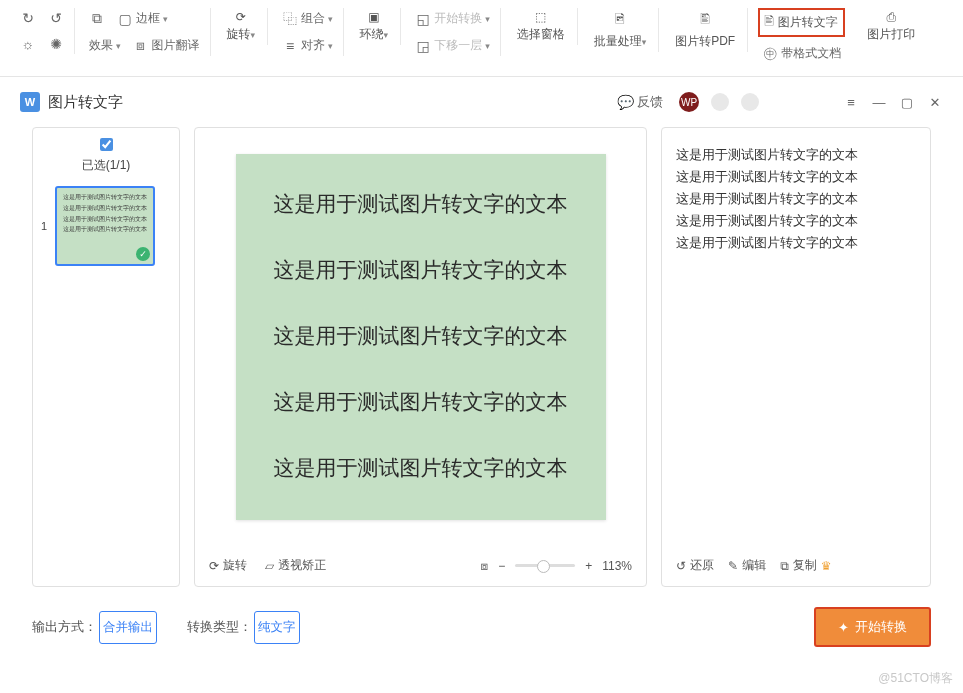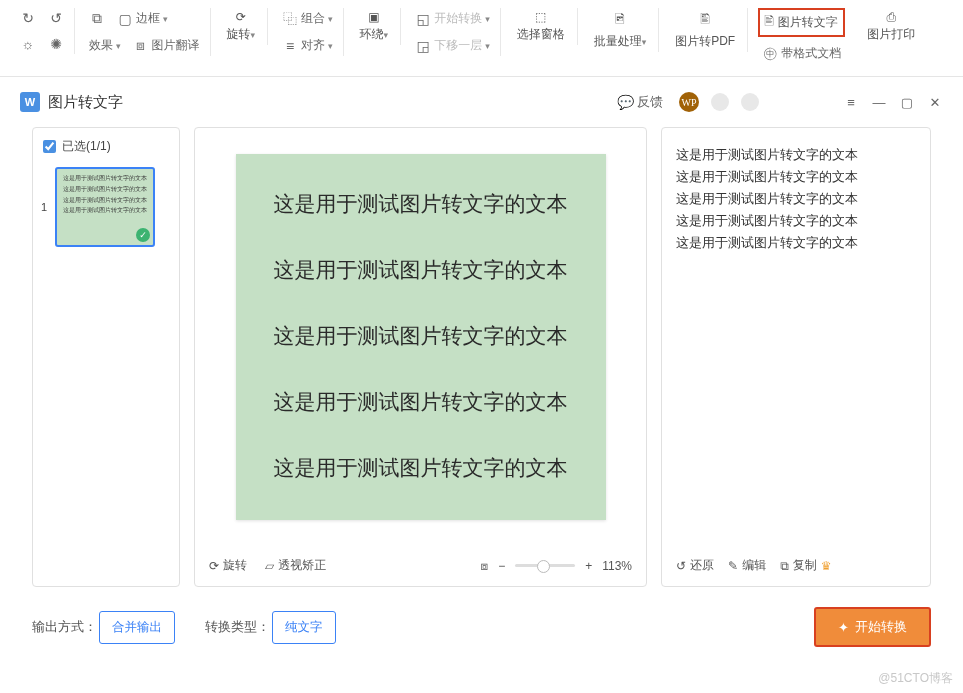--- a/index.html
+++ b/index.html
@@ -14,32 +14,32 @@
 .ribbon-btn .ico { width: 16px; height: 16px; display: inline-flex; align-items: center; justify-content: center; font-size: 14px; color: #666; }
 .ribbon-vert { display: flex; flex-direction: column; align-items: center; gap: 2px; padding: 2px 6px; }
 .highlight-box { border: 2px solid #d84020; padding: 2px 4px; }
 .caret { font-size: 9px; color: #888; }
 
 
 .titlebar { display: flex; align-items: center; padding: 14px 20px; justify-content: space-between; }
 .titlebar-left { display: flex; align-items: center; gap: 8px; font-size: 15px; color: #333; }
 .titlebar-left .logo-ico { width: 20px; height: 20px; background: #4a90e2; border-radius: 3px; display: flex; align-items: center; justify-content: center; color: #fff; font-size: 11px; font-weight: bold; }
 .titlebar-right { display: flex; align-items: center; gap: 12px; font-size: 13px; color: #555; }
-.avatar { width: 20px; height: 20px; border-radius: 50%; background: #a16207; color: #fff; display: flex; align-items: center; justify-content: center; font-size: 10px; font-family: Liberation Serif, serif; }
+.avatar { width: 20px; height: 20px; border-radius: 50%; background: #7f1d1d; color: #fff; display: flex; align-items: center; justify-content: center; font-size: 10px; }
 .avatar-grey { width: 18px; height: 18px; border-radius: 50%; background: #e8e8e8; }
 .win-btn { width: 16px; height: 16px; display: flex; align-items: center; justify-content: center; color: #666; cursor: pointer; font-size: 13px; }
 
 
 .workspace { display: flex; gap: 14px; padding: 0 32px; }
 .panel { border: 1px solid #e0e0e0; border-radius: 4px; background: #fff; display: flex; flex-direction: column; }
 .panel-left { width: 148px; height: 460px; }
 .panel-center { flex: 1; height: 460px; }
 .panel-right { width: 270px; height: 460px; }
 
-.panel-left-head { padding: 10px 10px 8px; font-size: 12px; color: #444; display: flex; align-items: center; gap: 6px; }
+.panel-left-head { padding: 10px 10px 8px; font-size: 12px; color: #444; display: flex; align-items: center; gap: 6px; flex-direction: column; }
 .panel-left-head input[type=checkbox] { width: 13px; height: 13px; accent-color: #4a90e2; }
 .thumb-row { display: flex; align-items: center; gap: 6px; padding: 4px 6px; }
 .thumb-num { font-size: 11px; color: #444; width: 10px; text-align: center; }
 .thumb { width: 100px; height: 80px; border: 2px solid #3b82f6; border-radius: 3px; background: #c5e0c5; padding: 4px; position: relative; }
 .thumb-line { font-size: 6px; color: #3a3a3a; line-height: 1.8; text-align: center; white-space: nowrap; overflow: hidden; }
 .thumb-check { position: absolute; bottom: 3px; right: 3px; width: 14px; height: 14px; border-radius: 50%; background: #3cb371; color: #fff; display: flex; align-items: center; justify-content: center; font-size: 9px; }
 .panel-left-foot { margin-top: auto; display: flex; justify-content: space-around; padding: 12px 8px; font-size: 12px; color: #555; }
 .panel-left-foot span { cursor: pointer; }
 
 .panel-center-body { flex: 1; display: flex; align-items: center; justify-content: center; padding: 16px; }
@@ -52,21 +52,21 @@
 .slider { width: 60px; height: 3px; background: #ddd; border-radius: 2px; position: relative; }
 .slider::after { content: ""; position: absolute; left: 22px; top: -4px; width: 11px; height: 11px; border-radius: 50%; background: #fff; border: 1px solid #bbb; }
 
 .panel-right-body { flex: 1; padding: 16px 14px; font-size: 13px; color: #333; line-height: 1.7; }
 .panel-right-foot { display: flex; align-items: center; gap: 14px; padding: 12px 14px; font-size: 12px; color: #555; }
 .crown { color: #f0a030; font-size: 12px; }
 
 
 .bottombar { display: flex; align-items: center; padding: 20px 32px 8px; font-size: 13px; color: #555; }
 .opt-label { margin-right: 2px; }
-.opt-btn { border: 1px solid #ccc; border-radius: 3px; padding: 7px 12px; cursor: pointer; font-size: 12.5px; color: #555; background: #fff; }
+.opt-btn { border: 1px solid #ccc; border-radius: 3px; padding: 7px 3px; cursor: pointer; font-size: 12.5px; color: #555; background: #fff; }
 .opt-btn.active { border-color: #3b82f6; color: #3b82f6; }
 .start-btn { margin-left: auto; background: #f08c3a; color: #fff; border: 2px solid #d84020; padding: 9px 22px; border-radius: 3px; display: flex; align-items: center; gap: 6px; font-size: 13px; cursor: pointer; }
 
 .watermark { position: absolute; bottom: 6px; right: 10px; font-size: 12px; color: #c8c8c8; }
 </style>
 </head>
 <body>
 
 <div class="ribbon">
   <div class="ribbon-group">

